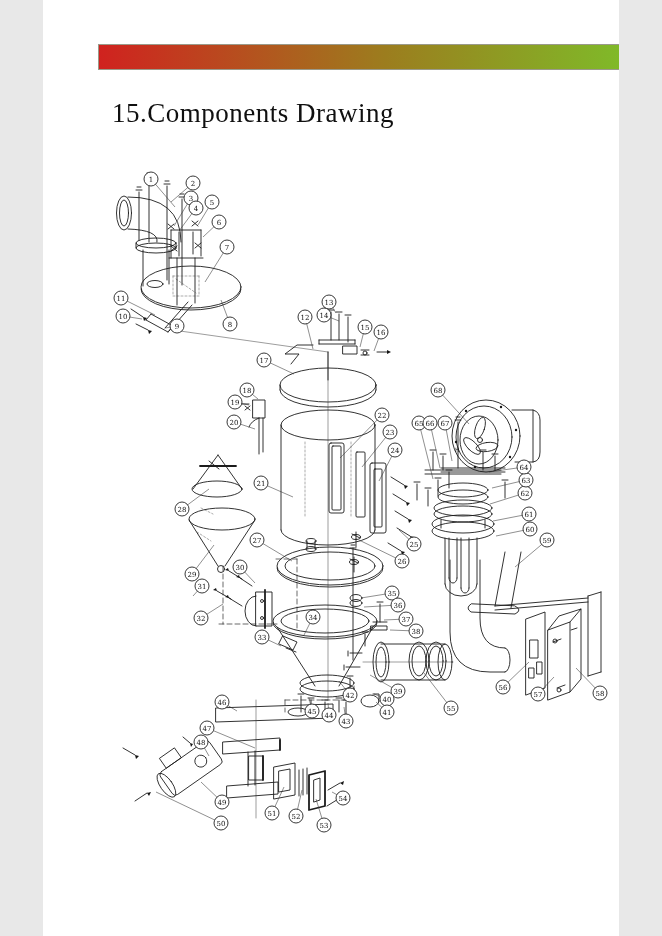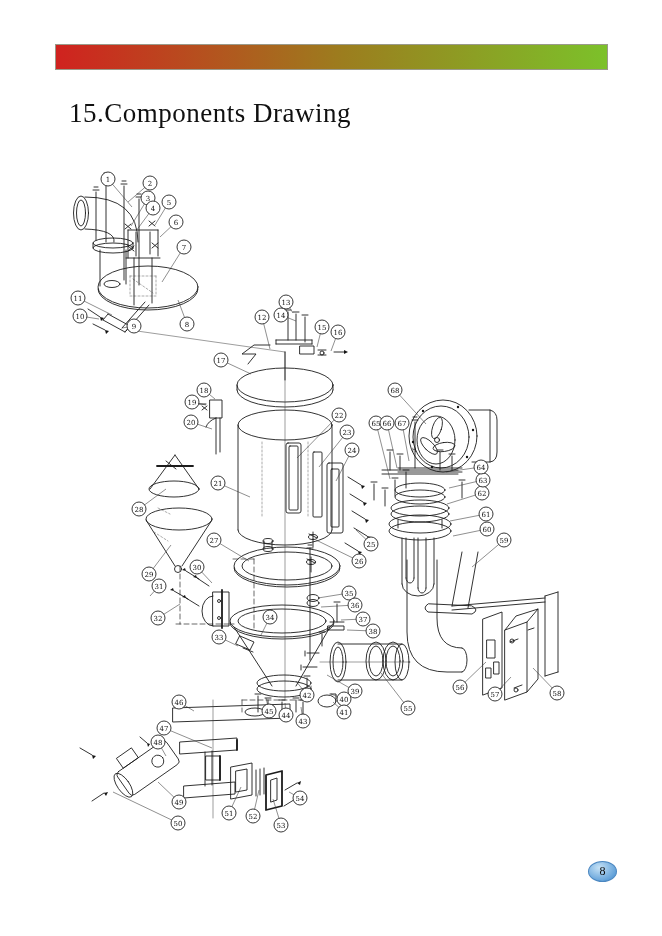--- a/index.html
+++ b/index.html
@@ -1,17 +1,17 @@
 <!DOCTYPE html>
 <html><head>
 <meta charset="utf-8">
 <style>
   html,body{margin:0;padding:0;background:#e8e8e8;}
   .page{
-    position:relative;width:662px;height:936px;background:#ffffff;
+    position:relative;width:576px;height:936px;background:#ffffff;
     margin:0 auto;overflow:hidden;
     font-family:"Liberation Serif","DejaVu Serif",serif;
   }
   .header-bar{
     position:absolute;left:55px;top:44px;width:553px;height:26px;
     border:1px solid #9a9a8a;box-sizing:border-box;
   }
   .page-title{
     position:absolute;left:69px;top:98px;margin:0;
     font-size:27px;font-weight:500;letter-spacing:.5px;color:#101010;

